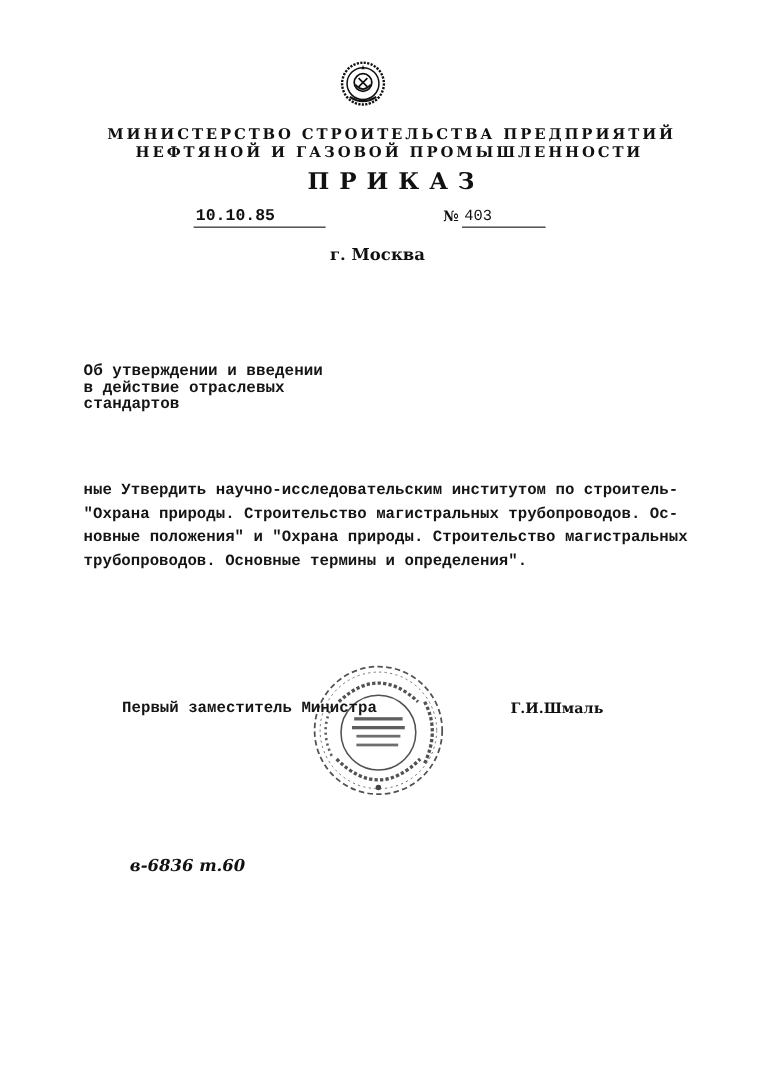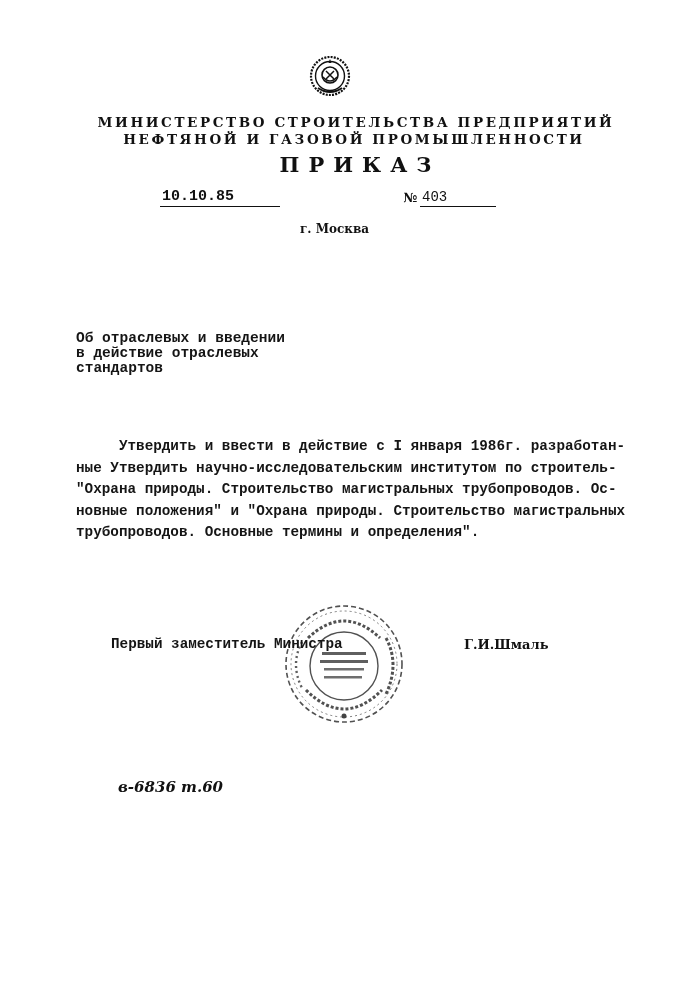--- a/index.html
+++ b/index.html
@@ -50,21 +50,21 @@
     padding-left: 4px;
   }
   .order-title {
     top: 152px;
     font-size: 21px;
     letter-spacing: 9px;
     padding-left: 10px;
   }
   .date-field {
     position: absolute;
-    left: 160px;
+    left: 176px;
     top: 188px;
     width: 118px;
     border-bottom: 1.5px solid #111;
     font-family: "Liberation Mono", monospace;
     font-weight: bold;
     font-size: 15px;
     line-height: 18px;
     padding-left: 2px;
   }
   .number-label {
@@ -86,21 +86,21 @@
     font-size: 14px;
     line-height: 18px;
     padding-left: 2px;
   }
   .city {
     position: absolute;
     left: 300px;
     top: 222px;
     font-family: "DejaVu Serif", serif;
     font-weight: bold;
-    font-size: 12px;
+    font-size: 15px;
   }
   .subject {
     position: absolute;
     left: 76px;
     top: 331px;
     font-family: "Liberation Mono", monospace;
     font-size: 14.5px;
     line-height: 15px;
     font-weight: bold;
     white-space: pre;
@@ -177,26 +177,25 @@
   <div class="heading-line ministry-1">МИНИСТЕРСТВО СТРОИТЕЛЬСТВА ПРЕДПРИЯТИЙ</div>
   <div class="heading-line ministry-2">НЕФТЯНОЙ И ГАЗОВОЙ ПРОМЫШЛЕННОСТИ</div>
   <div class="heading-line order-title">ПРИКАЗ</div>
 
   <div class="date-field">10.10.85</div>
   <div class="number-label">№</div>
   <div class="number-field">403</div>
 
   <div class="city">г. Москва</div>
 
-  <div class="subject"><span>Об отраслевых и введении</span>
+  <div class="subject"><span>Об утверждении и введении</span>
 <span>в действие отраслевых</span>
 <span>стандартов</span></div>
 
   <div class="body-text">
-    <span class="line">     Утвердить и ввести в действие с I января 1986г. разработан-</span>
     <span class="line">ные Утвердить научно-исследовательским институтом по строитель-</span>
     <span class="line">"Охрана природы. Строительство магистральных трубопроводов. Ос-</span>
     <span class="line">новные положения" и "Охрана природы. Строительство магистральных</span>
     <span class="line">трубопроводов. Основные термины и определения".</span>
   </div>
 
   <svg class="stamp" viewBox="0 0 132 130">
     <circle cx="66" cy="66" r="58" fill="none" stroke="#333" stroke-width="1.6" stroke-dasharray="5 3"></circle>
     <circle cx="66" cy="66" r="53" fill="none" stroke="#444" stroke-width="0.8" stroke-dasharray="2 3"></circle>
     <circle cx="66" cy="68" r="34" fill="none" stroke="#333" stroke-width="1.4"></circle>

